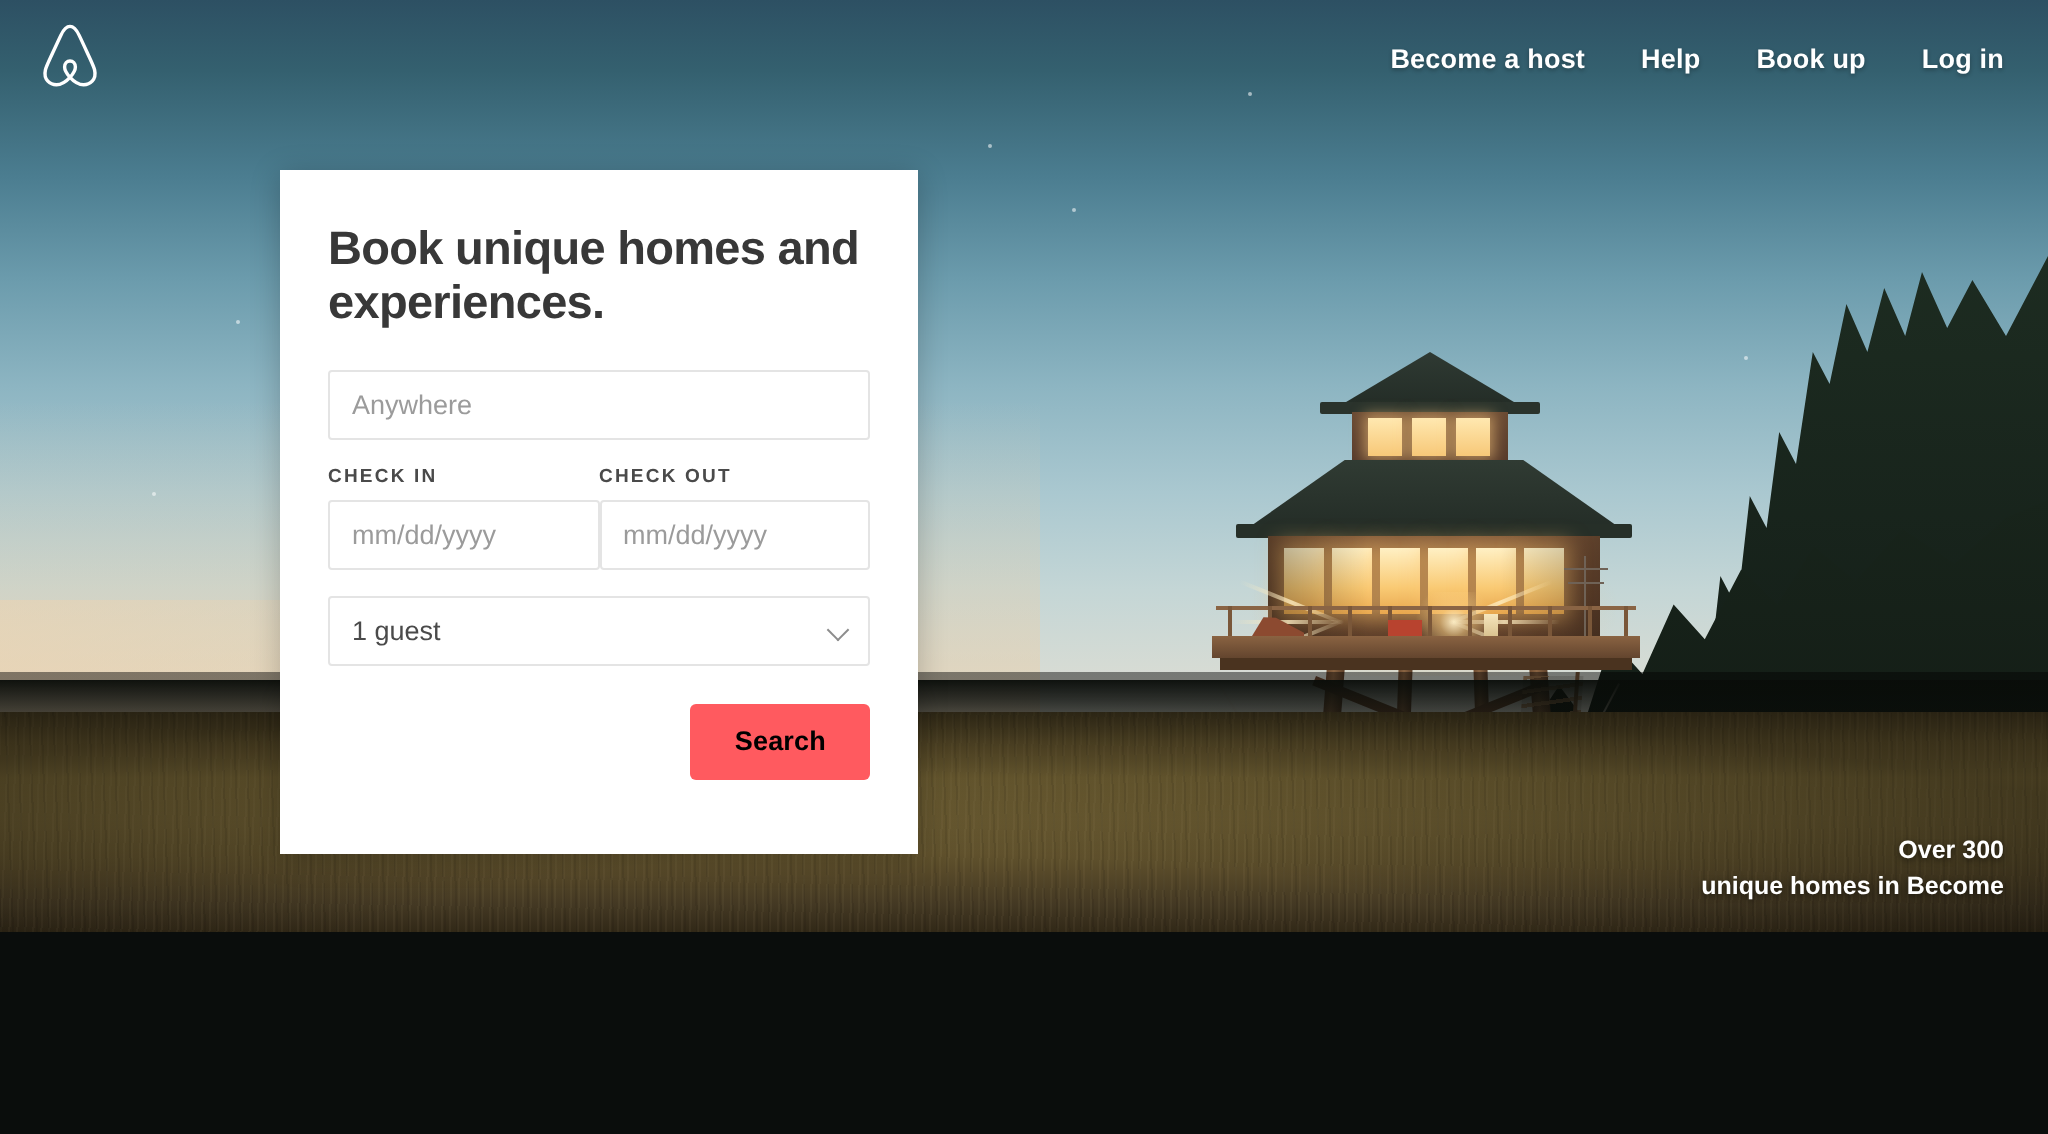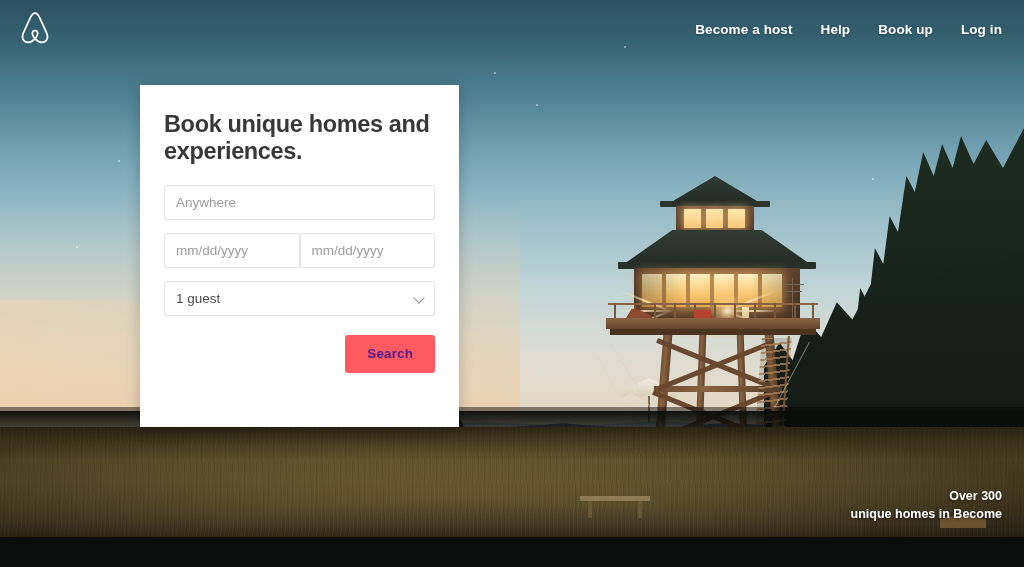--- a/index.html
+++ b/index.html
@@ -5,21 +5,21 @@
 <style>
   * { box-sizing: border-box; margin: 0; padding: 0; }
   html, body {
     width: 1024px; height: 567px;
     overflow: hidden;
     font-family: "Liberation Sans", sans-serif;
     background: #0a0d0c;
   }
   .stage {
     position: relative;
-    width: 1024px; height: 537px;
+    width: 1024px; height: 466px;
     overflow: hidden;
   }
 
   
   .hero { position: absolute; inset: 0; overflow: hidden; }
 
   .sky {
     position: absolute; left: 0; top: 0; width: 1024px; height: 440px;
     background:
       linear-gradient(to bottom,
@@ -351,21 +351,21 @@
     width: 9px; height: 9px; pointer-events: none;
   }
   .chev::before {
     content: ""; position: absolute; left: 0; top: 0;
     width: 7px; height: 7px;
     border-right: 1.4px solid #8d8d8d; border-bottom: 1.4px solid #8d8d8d;
     transform: rotate(45deg);
   }
   .btnrow { display: flex; justify-content: flex-end; margin-top: 19px; }
   .searchbtn {
-    background: #ff5a5f; color: #4c1d95;
+    background: #ff5a5f; color: #000000;
     border: none; border-radius: 3px;
     padding: 0 22px; height: 38px;
     font-family: "Liberation Sans", sans-serif;
     font-size: 13.5px; font-weight: 700; letter-spacing: .1px;
     cursor: pointer;
   }
 
   
   .caption {
     position: absolute; right: 22px; bottom: 14px;
@@ -528,20 +528,24 @@
   </div>
 
   <div class="card">
     <h1>Book unique homes and experiences.</h1>
 
     <div class="fieldwrap">
       <input class="tinput" type="text" placeholder="Anywhere" style="">
     </div>
 
     <div class="fieldwrap">
+      <div class="labelrow">
+        <div class="flabel">CHECK IN</div>
+        <div class="flabel">CHECK OUT</div>
+      </div>
       <div class="daterow">
         <div class="datecol">
           <input class="tinput" type="text" placeholder="mm/dd/yyyy" style="">
         </div>
         <div class="datecol">
           <input class="tinput" type="text" placeholder="mm/dd/yyyy" style="">
         </div>
       </div>
     </div>
 

